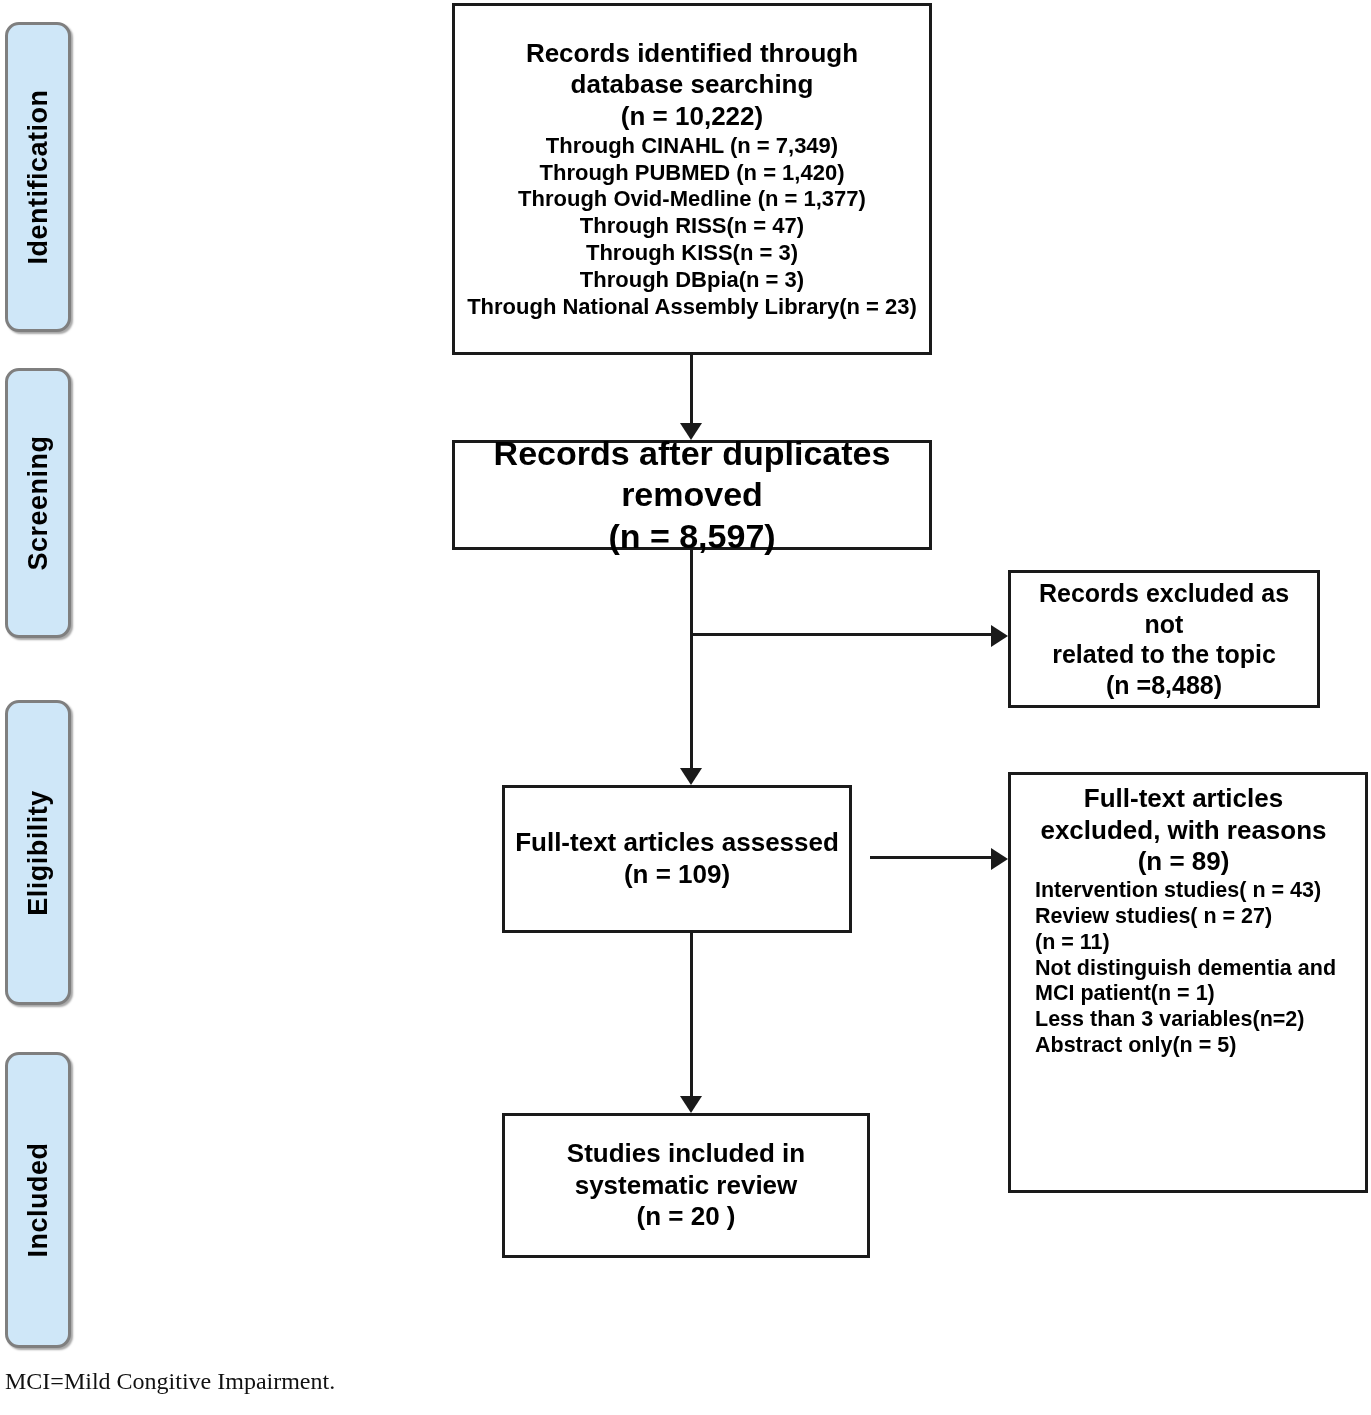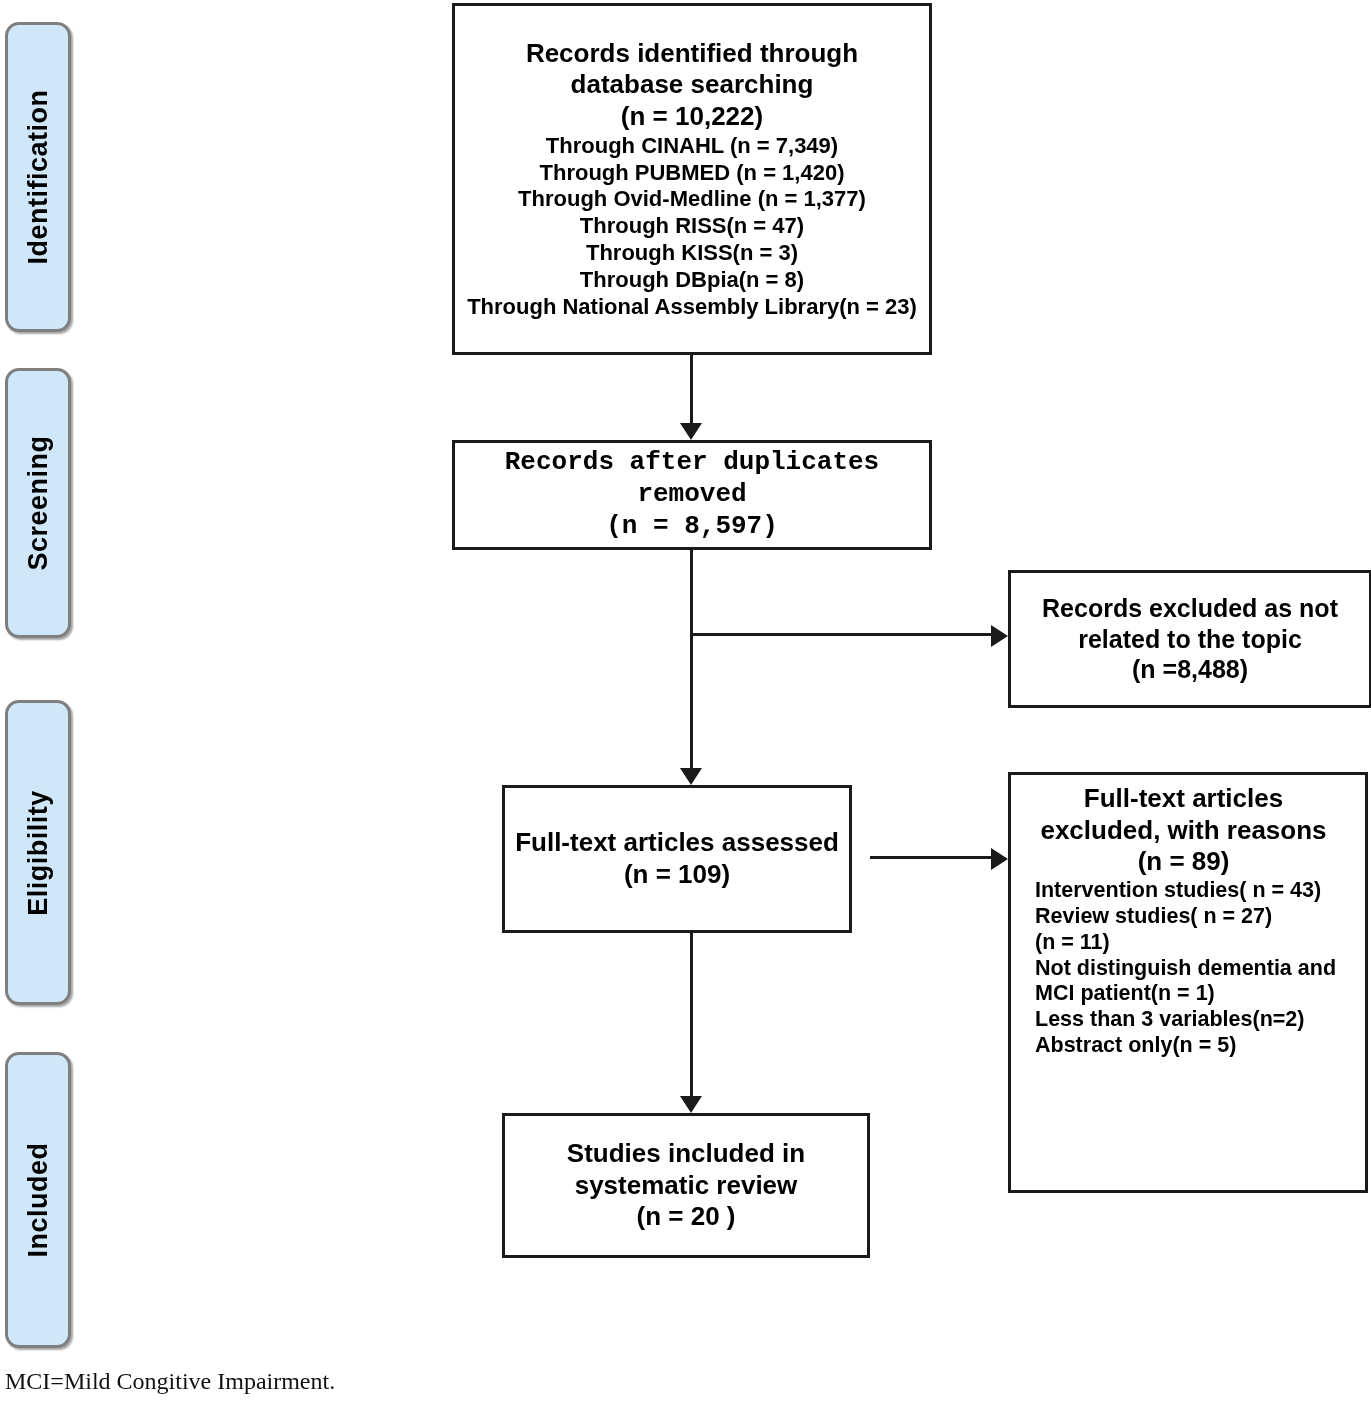--- a/index.html
+++ b/index.html
@@ -66,25 +66,25 @@
     padding: 6px 8px;
   }
   #box-identified .head { font-size: 26px; }
   #box-identified .sub  { font-size: 22px; }
 
   
   #box-duplicates {
     left: 452px; top: 440px; width: 480px; height: 110px;
     padding: 4px 8px;
   }
-  #box-duplicates .line { font-size: 26px; font-family: Liberation Mono, monospace; }
+  #box-duplicates .line { font-size: 34px; }
 
   
   #box-excluded-topic {
-    left: 1008px; top: 570px; width: 364px; height: 138px;
+    left: 1008px; top: 570px; width: 312px; height: 138px;
     padding: 4px 8px;
   }
   #box-excluded-topic .line { font-size: 25px; }
 
   
   #box-fulltext {
     left: 502px; top: 785px; width: 350px; height: 148px;
     padding: 4px 8px;
   }
   #box-fulltext .line { font-size: 26px; }
@@ -181,21 +181,21 @@
 
 <div class="flow-box center-lines" id="box-identified">
   <div class="line head">Records identified through</div>
   <div class="line head">database searching</div>
   <div class="line head">(n = 10,222)</div>
   <div class="line sub">Through CINAHL (n = 7,349)</div>
   <div class="line sub">Through PUBMED (n = 1,420)</div>
   <div class="line sub">Through Ovid-Medline (n = 1,377)</div>
   <div class="line sub">Through RISS(n = 47)</div>
   <div class="line sub">Through KISS(n = 3)</div>
-  <div class="line sub">Through DBpia(n = 8)</div>
+  <div class="line sub">Through DBpia(n = 3)</div>
   <div class="line sub">Through National Assembly Library(n = 23)</div>
 </div>
 
 <div class="v-line" id="conn-1-v"></div>
 <div class="arrow-down" id="conn-1-arrow"></div>
 
 <div class="flow-box center-lines" id="box-duplicates">
   <div class="line">Records after duplicates removed</div>
   <div class="line">(n = 8,597)</div>
 </div>

